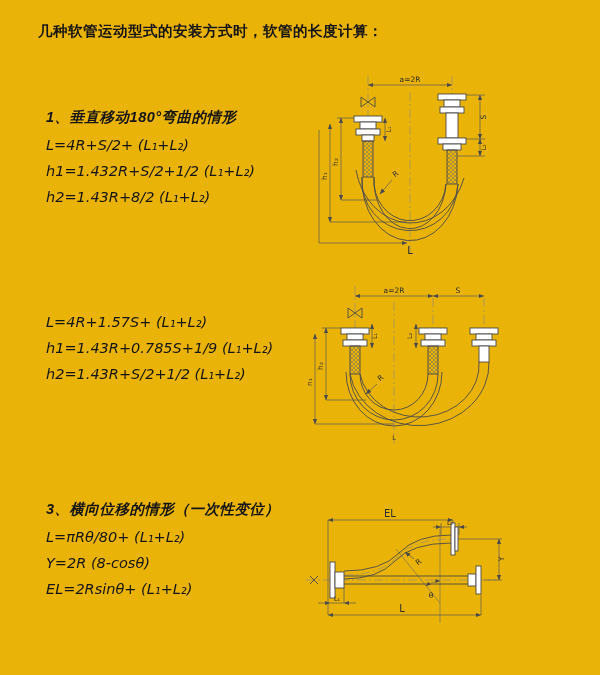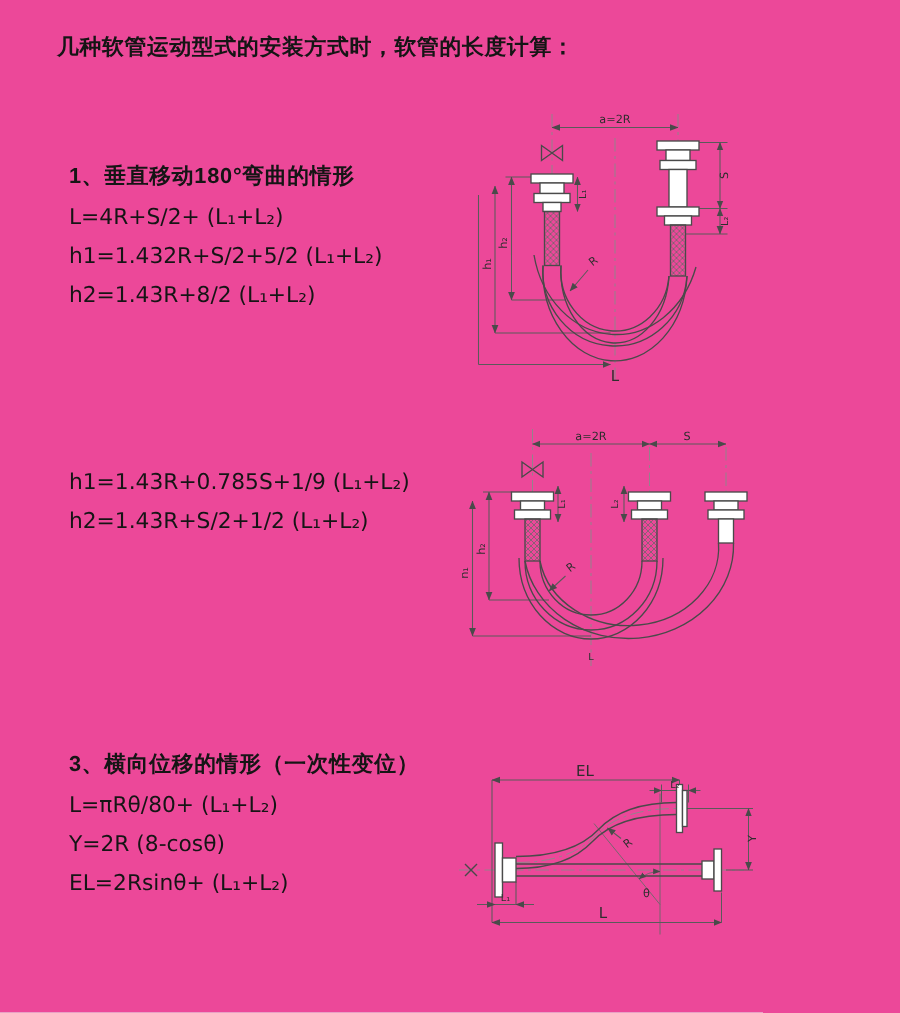--- a/index.html
+++ b/index.html
@@ -1,20 +1,20 @@
 <!DOCTYPE html>
 <html><head>
 <meta charset="utf-8">
 <style>
   html,body { margin:0; padding:0; background:#e8e8e8; }
-  .page { position:relative; width:600px; height:675px; background:#ec4899; overflow:hidden;
+  .page { position:relative; width:600px; height:675px; background:#eab308; overflow:hidden;
           font-family:"Liberation Sans", sans-serif; }
   .title { position:absolute; left:38px; top:22px; font-size:14.5px; font-weight:700;
            color:#151515; letter-spacing:0.5px; }
-  .sec { position:absolute; color:#151515; }
+  .sec { position:absolute; color:#151515;font-style:italic; }
   #sec1 { left:46px; top:108px; }
   #sec2 { left:46px; top:304px; }
   #sec3 { left:46px; top:500px; }
   .heading { font-size:14.5px; font-weight:700; letter-spacing:0.5px; margin-bottom:9px; }
   .formula { margin-top:11px; font-size:14.5px; font-weight:500;
              line-height:15px; font-family:"DejaVu Sans", sans-serif; }
   .diag { position:absolute; }
   .obj   { fill:none; stroke:#4a4a4a; stroke-width:0.9; }
   .objf  { fill:#ffffff; stroke:#4a4a4a; stroke-width:0.9; }
   .braid { fill:url(#hatch); stroke:#4a4a4a; stroke-width:0.9; }
@@ -39,25 +39,26 @@
   </defs>
 </svg>
 
 <div class="page">
 
   <div class="title">几种软管运动型式的安装方式时，软管的长度计算：</div>
 
   <div class="sec" id="sec1">
     <div class="heading">1、垂直移动180°弯曲的情形</div>
     <div class="formula">L=4R+S/2+ (L₁+L₂)</div>
-    <div class="formula">h1=1.432R+S/2+5/2 (L₁+L₂)</div>
+    <div class="formula">h1=1.432R+S/2+1/2 (L₁+L₂)</div>
     <div class="formula">h2=1.43R+8/2 (L₁+L₂)</div>
   </div>
 
   <div class="sec" id="sec2">
+    <div class="formula">L=4R+1.57S+ (L₁+L₂)</div>
     <div class="formula">h1=1.43R+0.785S+1/9 (L₁+L₂)</div>
     <div class="formula">h2=1.43R+S/2+1/2 (L₁+L₂)</div>
   </div>
 
   <div class="sec" id="sec3">
     <div class="heading">3、横向位移的情形（一次性变位）</div>
     <div class="formula">L=πRθ/80+ (L₁+L₂)</div>
     <div class="formula">Y=2R (8-cosθ)</div>
     <div class="formula">EL=2Rsinθ+ (L₁+L₂)</div>
   </div>

